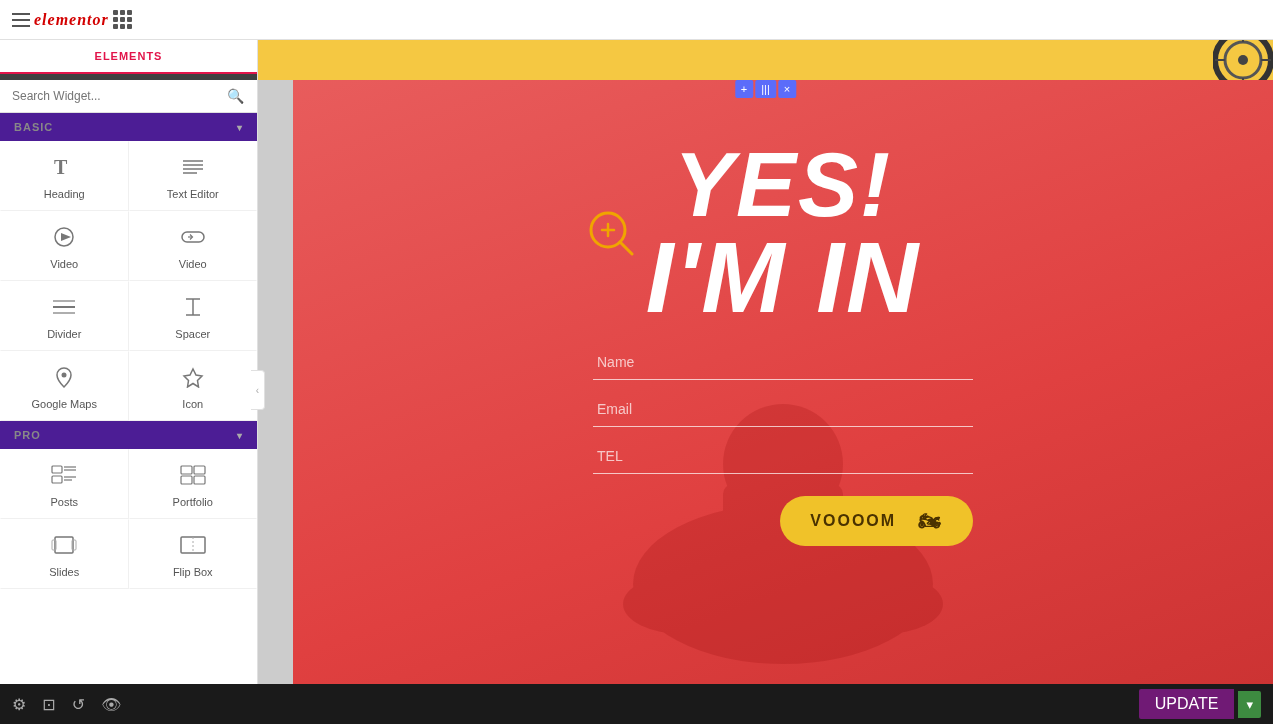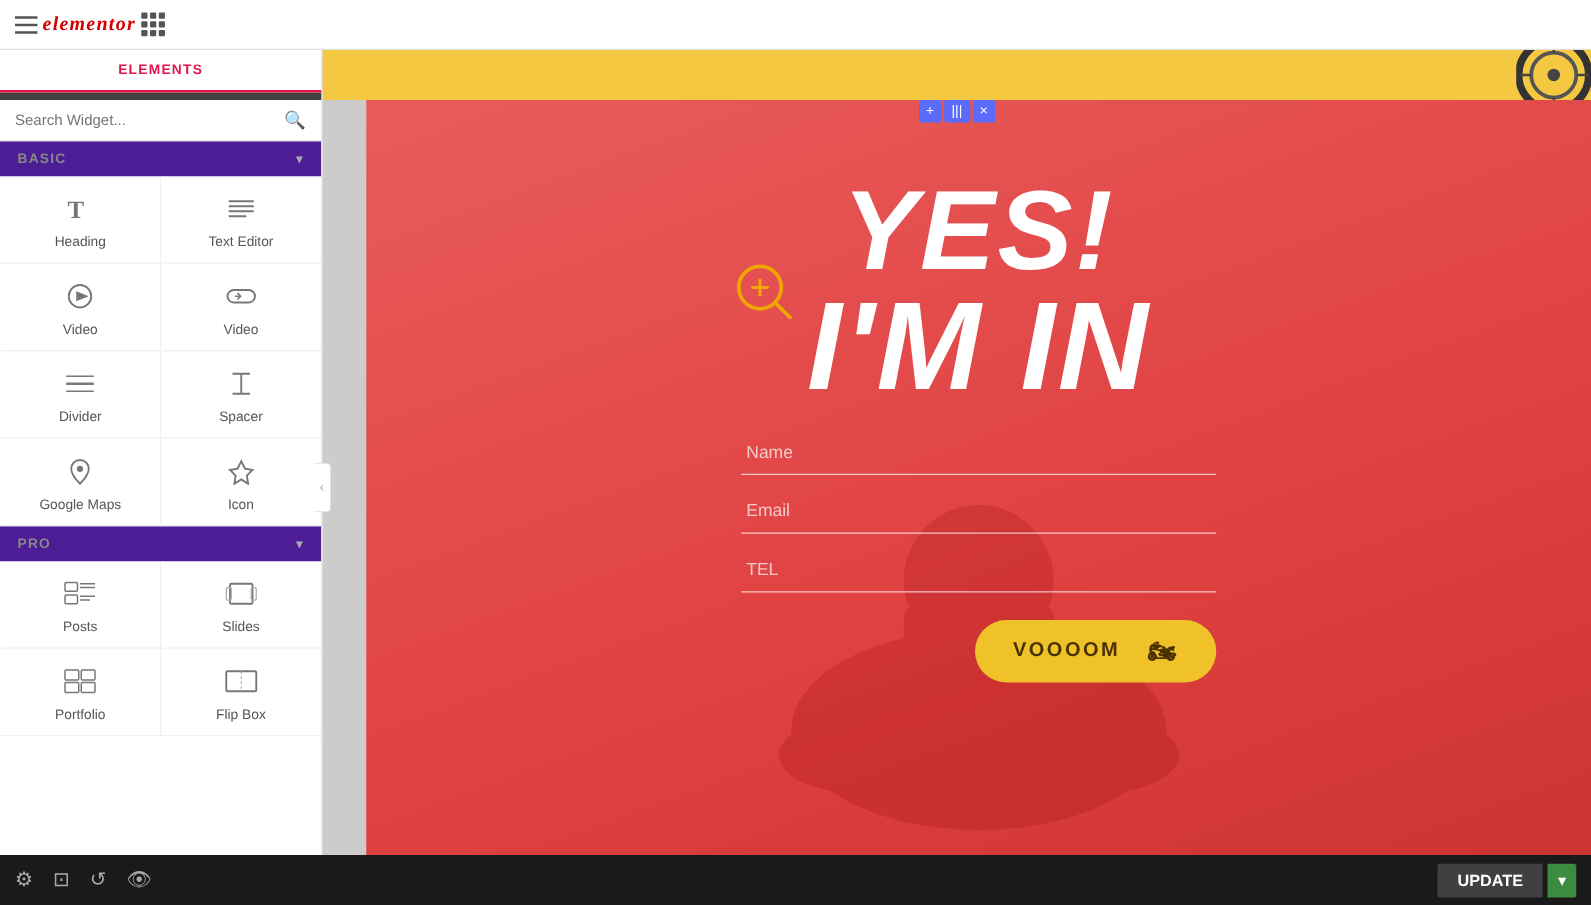--- a/index.html
+++ b/index.html
@@ -282,26 +282,26 @@
       display: flex;
       align-items: center;
       justify-content: space-between;
       padding: 0 12px;
       flex-shrink: 0;
     }
     .toolbar-left { display: flex; align-items: center; gap: 16px; }
     .toolbar-icon { color: #aaa; font-size: 16px; cursor: pointer; }
     .toolbar-right { display: flex; align-items: center; gap: 4px; }
     .update-btn {
-      background: #404040;
+      background: #701a75;
       color: #fff;
       border: none;
       padding: 6px 16px;
-      font-size: 13px;
-      font-weight: 700;
+      font-size: 16px;
+      font-weight: 400;
       cursor: pointer;
       border-radius: 2px 0 0 2px;
     }
     .update-arrow {
       background: #3d8b40;
       color: #fff;
       border: none;
       padding: 6px 8px;
       font-size: 13px;
       cursor: pointer;
@@ -452,38 +452,38 @@
                 <line x1="14" y1="13" x2="26" y2="13" stroke="#777" stroke-width="1.2"></line>
                 <line x1="14" y1="16" x2="22" y2="16" stroke="#777" stroke-width="1.2"></line>
               </svg>
           </div>
           <span class="widget-label">Posts</span>
         </div>
 
         <div class="widget-item">
           <div class="widget-icon">
             <svg width="28" height="22" viewBox="0 0 28 22">
-                <rect x="5" y="3" width="18" height="16" rx="1" fill="none" stroke="#777" stroke-width="1.5"></rect>
-                <rect x="2" y="6" width="4" height="10" rx="1" fill="none" stroke="#aaa" stroke-width="1"></rect>
-                <rect x="22" y="6" width="4" height="10" rx="1" fill="none" stroke="#aaa" stroke-width="1"></rect>
-              </svg>
-          </div>
-          <span class="widget-label">Slides</span>
-        </div>
-
-        <div class="widget-item">
-          <div class="widget-icon">
-            <svg width="28" height="22" viewBox="0 0 28 22">
                 <rect x="2" y="2" width="11" height="8" rx="1" fill="none" stroke="#777" stroke-width="1.2"></rect>
                 <rect x="15" y="2" width="11" height="8" rx="1" fill="none" stroke="#777" stroke-width="1.2"></rect>
                 <rect x="2" y="12" width="11" height="8" rx="1" fill="none" stroke="#777" stroke-width="1.2"></rect>
                 <rect x="15" y="12" width="11" height="8" rx="1" fill="none" stroke="#777" stroke-width="1.2"></rect>
               </svg>
           </div>
           <span class="widget-label">Portfolio</span>
+        </div>
+
+        <div class="widget-item">
+          <div class="widget-icon">
+            <svg width="28" height="22" viewBox="0 0 28 22">
+                <rect x="5" y="3" width="18" height="16" rx="1" fill="none" stroke="#777" stroke-width="1.5"></rect>
+                <rect x="2" y="6" width="4" height="10" rx="1" fill="none" stroke="#aaa" stroke-width="1"></rect>
+                <rect x="22" y="6" width="4" height="10" rx="1" fill="none" stroke="#aaa" stroke-width="1"></rect>
+              </svg>
+          </div>
+          <span class="widget-label">Slides</span>
         </div>
 
         <div class="widget-item">
           <div class="widget-icon">
             <svg width="28" height="22" viewBox="0 0 28 22">
                 <rect x="2" y="3" width="24" height="16" rx="1" fill="none" stroke="#777" stroke-width="1.5"></rect>
                 <line x1="14" y1="3" x2="14" y2="19" stroke="#aaa" stroke-width="1" stroke-dasharray="2,2"></line>
               </svg>
           </div>
           <span class="widget-label">Flip Box</span>

